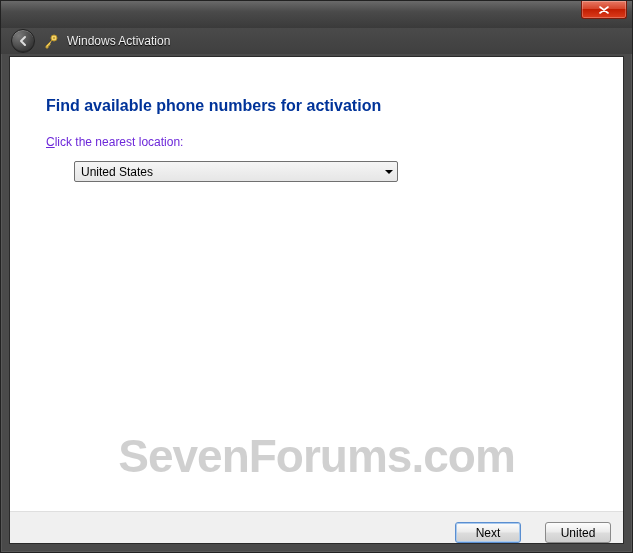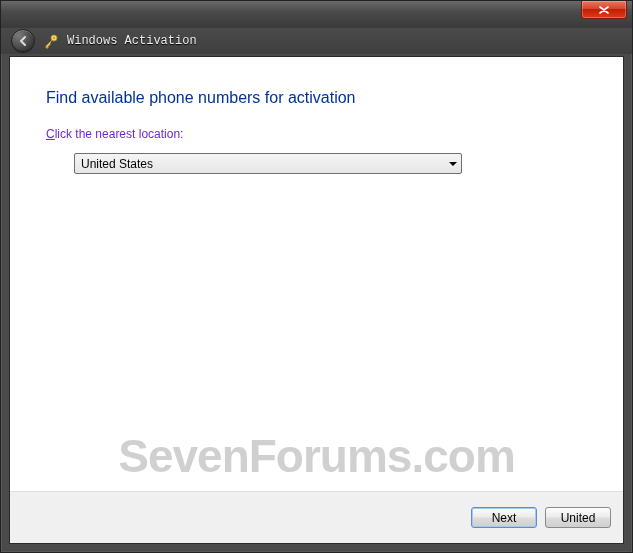--- a/index.html
+++ b/index.html
@@ -54,50 +54,49 @@
     display:flex; align-items:center; justify-content:center;
   }
   .key-icon {
     width: 16px; height: 16px;
     display: inline-flex; align-items:center; justify-content:center;
   }
   .win-title {
     color: #eee;
     font-size: 12px;
     text-shadow: 0 1px 1px #000;
-    font-family: Liberation Mono, monospace;
   }
   .client {
     position: absolute;
     left: 8px; right: 8px;
     top: 55px; bottom: 8px;
     background: #fff;
     border: 1px solid #2a2a2a;
   }
   .content {
     position: absolute;
     left: 0; right: 0; top: 0;
     bottom: 40px;
     padding: 28px 36px;
   }
   .heading {
     color: #003399;
     font-size: 16px;
-    font-weight: 400;
-    margin: 4px 0 20px 0;
+    font-weight: 700;
+    margin: 12px 0 20px 0;
   }
   .instruction {
     color: #6d28d9;
     font-size: 12px;
     margin: 0 0 12px 0;
   }
   .instruction .ak { text-decoration: underline; }
   .combo {
     margin-left: 28px;
-    width: 388px;
+    width: 324px;
     height: 21px;
     border: 1px solid #707070;
     background: linear-gradient(to bottom, #f5f5f5, #e6e6e6);
     border-radius: 2px;
     position: relative;
     display: flex; align-items: center;
     padding: 0 6px;
     font-size: 12px;
     color: #000;
   }
@@ -106,28 +105,28 @@
     right: 4px; top: 50%;
     transform: translateY(-50%);
     width: 0; height: 0;
     border-left: 4px solid transparent;
     border-right: 4px solid transparent;
     border-top: 4px solid #000;
   }
   .footer {
     position: absolute;
     left: 0; right: 0; bottom: 0;
-    height: 52px;
+    height: 32px;
     background: #f0f0f0;
     border-top: 1px solid #dfdfdf;
     display: flex;
-    align-items: center;
+    align-items: flex-end;
     justify-content: flex-end;
     padding-right: 12px;
-    gap: 8px;
+    gap: 24px;
   }
   .btn {
     min-width: 66px;
     height: 21px;
     padding: 0 12px;
     font-size: 12px;
     font-family: inherit;
     border-radius: 3px;
     border: 1px solid #8a8a8a;
     background: linear-gradient(to bottom, #fdfdfd, #ebebeb 48%, #dddddd 52%, #cfcfcf);

